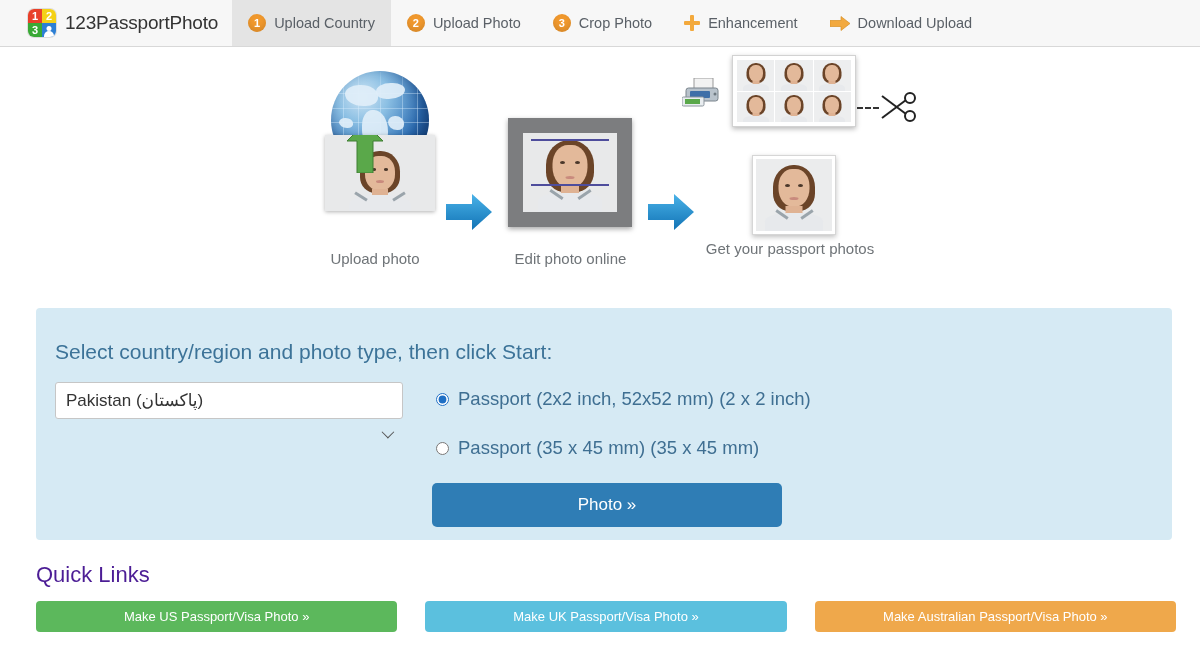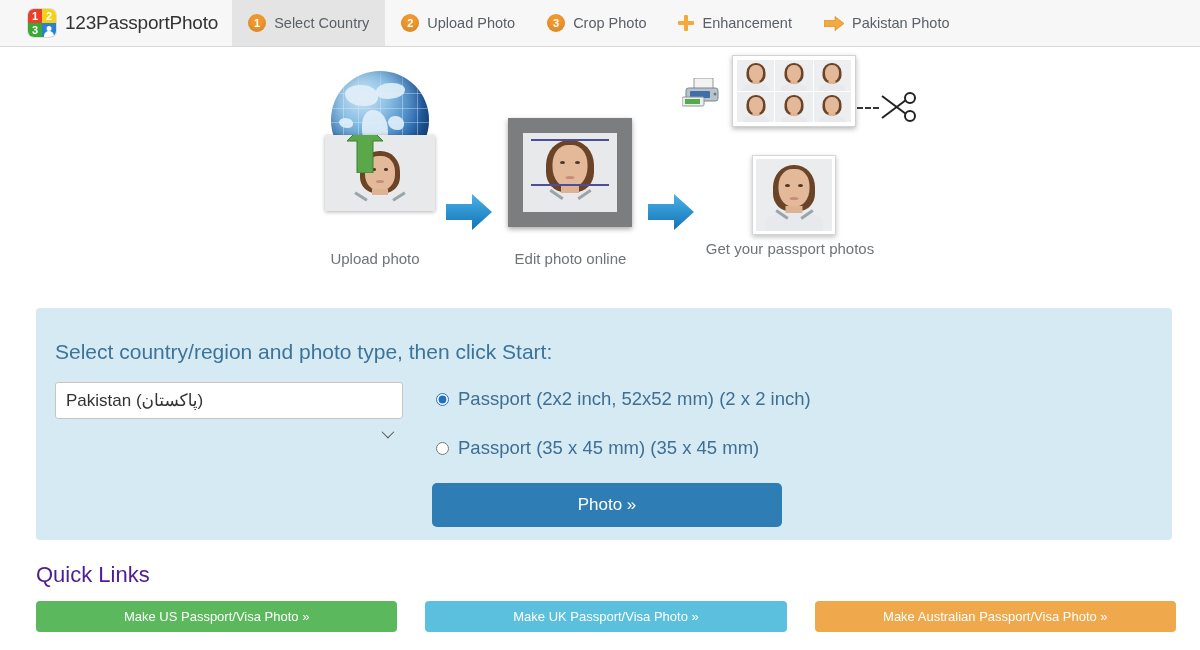--- a/index.html
+++ b/index.html
@@ -257,21 +257,21 @@
       <div class="lg-blue">
         <span class="person-head"></span>
           <span class="person-body"></span>
       </div>
     </span>
     <span class="brand-name">123PassportPhoto</span>
   </a>
 
   <a class="navitem active" href="#">
     <span class="step-badge">1</span>
-    <span>Select Country</span>
+    <span>Upload Country</span>
   </a>
 
   <a class="navitem" href="#">
     <span class="step-badge">2</span>
     <span>Upload Photo</span>
   </a>
 
   <a class="navitem" href="#">
     <span class="step-badge">3</span>
     <span>Crop Photo</span>
@@ -279,21 +279,21 @@
 
   <a class="navitem" href="#">
     <span class="plus-icon"></span>
     <span>Enhancement</span>
   </a>
 
   <a class="navitem" href="#">
     <svg class="dl-arrow" viewBox="0 0 20 15">
       <polygon points="0,4.5 11,4.5 11,0.5 20,7.5 11,14.5 11,10.5 0,10.5" fill="#f2a93f" stroke="#d98f22" stroke-width="0.7"></polygon>
     </svg>
-    <span>Pakistan Photo</span>
+    <span>Download Upload</span>
   </a>
 </div>
 
 <div class="hero">
 
   <div class="step-col" style="left:325px; top:18px; width:110px;">
     <div style="position:relative;height:185px;">
       <div class="globe" style="position:absolute;left:6px;top:6px;">
         <span class="meridian" style="left:50%;"></span>
         <span class="meridian" style="left:28%;"></span>

